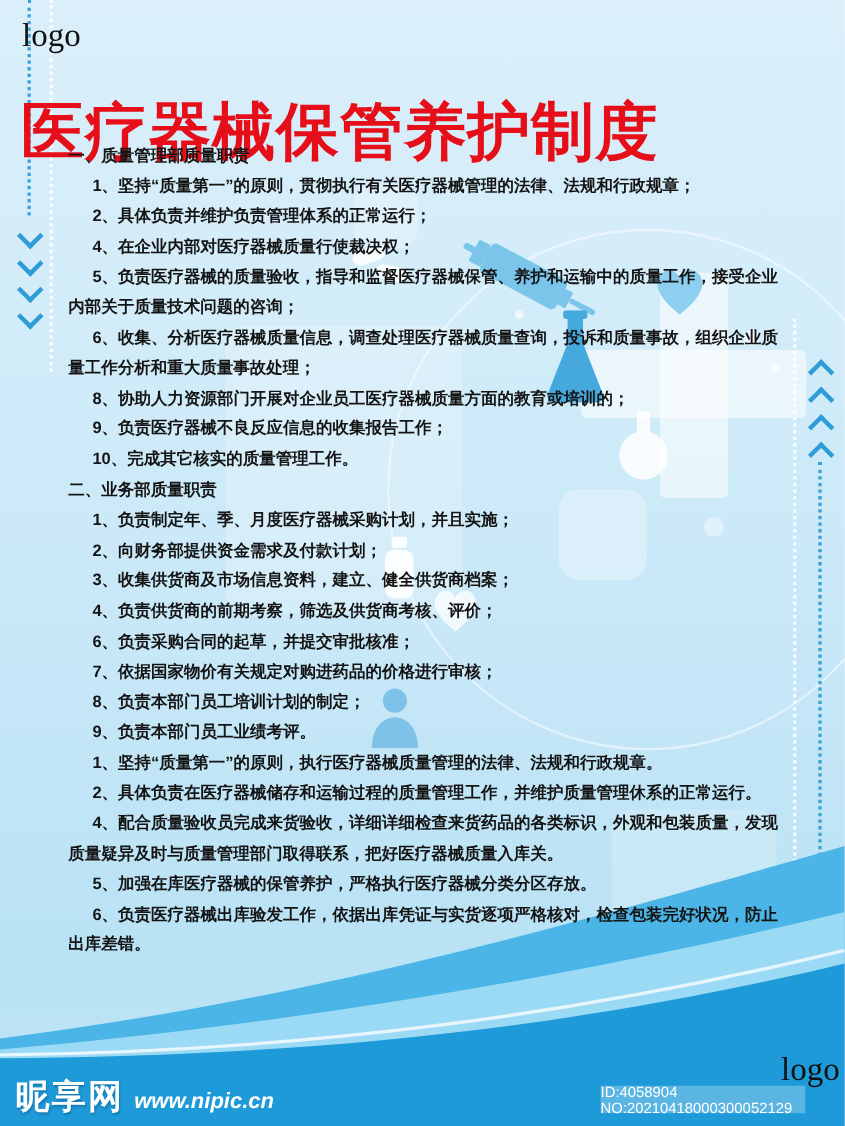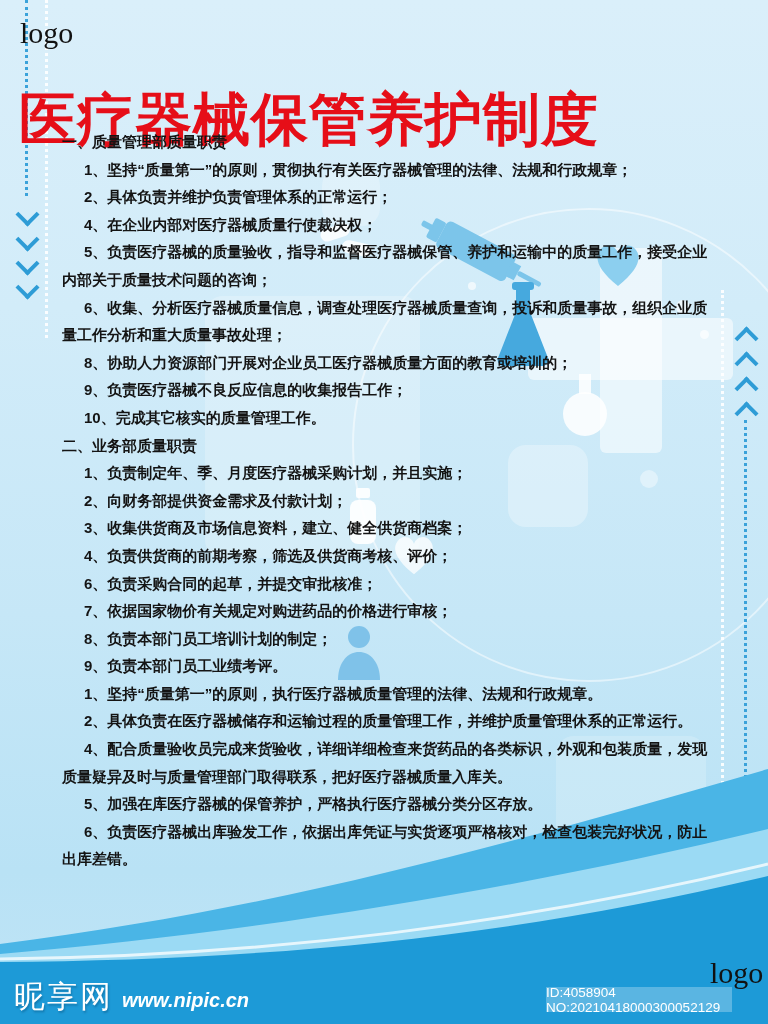--- a/index.html
+++ b/index.html
@@ -36,21 +36,21 @@
          font-size:57px;letter-spacing:1px;color:#e60e18;}
 
   
   .content{position:absolute;left:62px;top:128px;width:660px;}
   .content p{margin:0;font-size:15px;line-height:27.6px;font-weight:700;color:#141414;
              font-family:"Liberation Sans","DejaVu Sans",sans-serif;}
   .sec-item{text-indent:22px;}
 
   
   .watermark{position:absolute;left:14px;top:976px;display:flex;align-items:baseline;gap:9px;color:#fff;}
-  .wm-brand{font-size:31px;font-weight:400;letter-spacing:2px;text-shadow:1px 2px 2px rgba(0,60,100,.35);}
+  .wm-brand{font-size:31px;font-weight:700;letter-spacing:2px;text-shadow:1px 2px 2px rgba(0,60,100,.35);}
   .wm-url{font-size:20px;font-weight:700;font-style:italic;}
   .logo-bottom{position:absolute;left:710px;top:956px;font-family:"Liberation Serif",serif;
                font-size:30px;color:#111;}
   .id-box{position:absolute;left:546px;top:987px;width:186px;height:25px;
           background:rgba(255,255,255,.27);display:flex;align-items:center;justify-content:center;}
   .id-box span{font-size:13.5px;color:#fff;letter-spacing:0;}
 </style>
 </head>
 <body>
 

